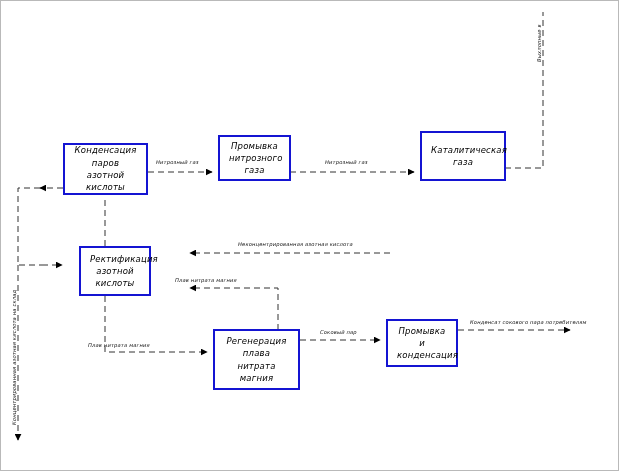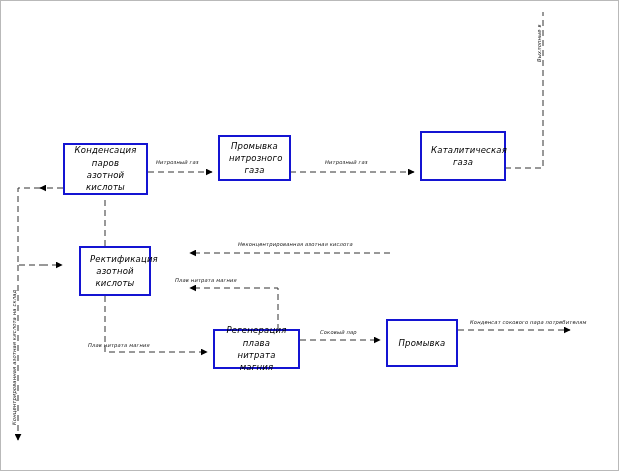--- a/index.html
+++ b/index.html
@@ -130,31 +130,32 @@
   </div>
 
   <div class="proc-box" style="left:62px; top:246px; width:72px; height:50px;margin-left:17px;">
     <span>
         <span>Ректификация</span>
         <span>азотной</span>
         <span>кислоты</span>
       </span>
   </div>
 
-  <div class="proc-box" style="left:213px; top:329px; width:87px; height:40px;">
+  <div class="proc-box" style="left:213px; top:329px; width:87px; height:61px;">
     <span>
         <span>Регенерация</span>
         <span>плава нитрата</span>
         <span>магния</span>
       </span>
   </div>
 
   <div class="proc-box" style="left:386px; top:319px; width:72px; height:48px;">
     <span>
         <span>Промывка</span>
+        <span>и конденсация</span>
       </span>
   </div>
 
   <div class="edge-label" style="left:156px; top:159px;">Нитрозный газ</div>
 
   <div class="edge-label" style="left:325px; top:159px;">Нитрозный газ</div>
 
   <div class="edge-label vert-up" style="left:536px; top:62px;">Выхлопные в</div>
 
   <div class="edge-label" style="left:238px; top:241px;">Неконцентрированная азотная кислота</div>

